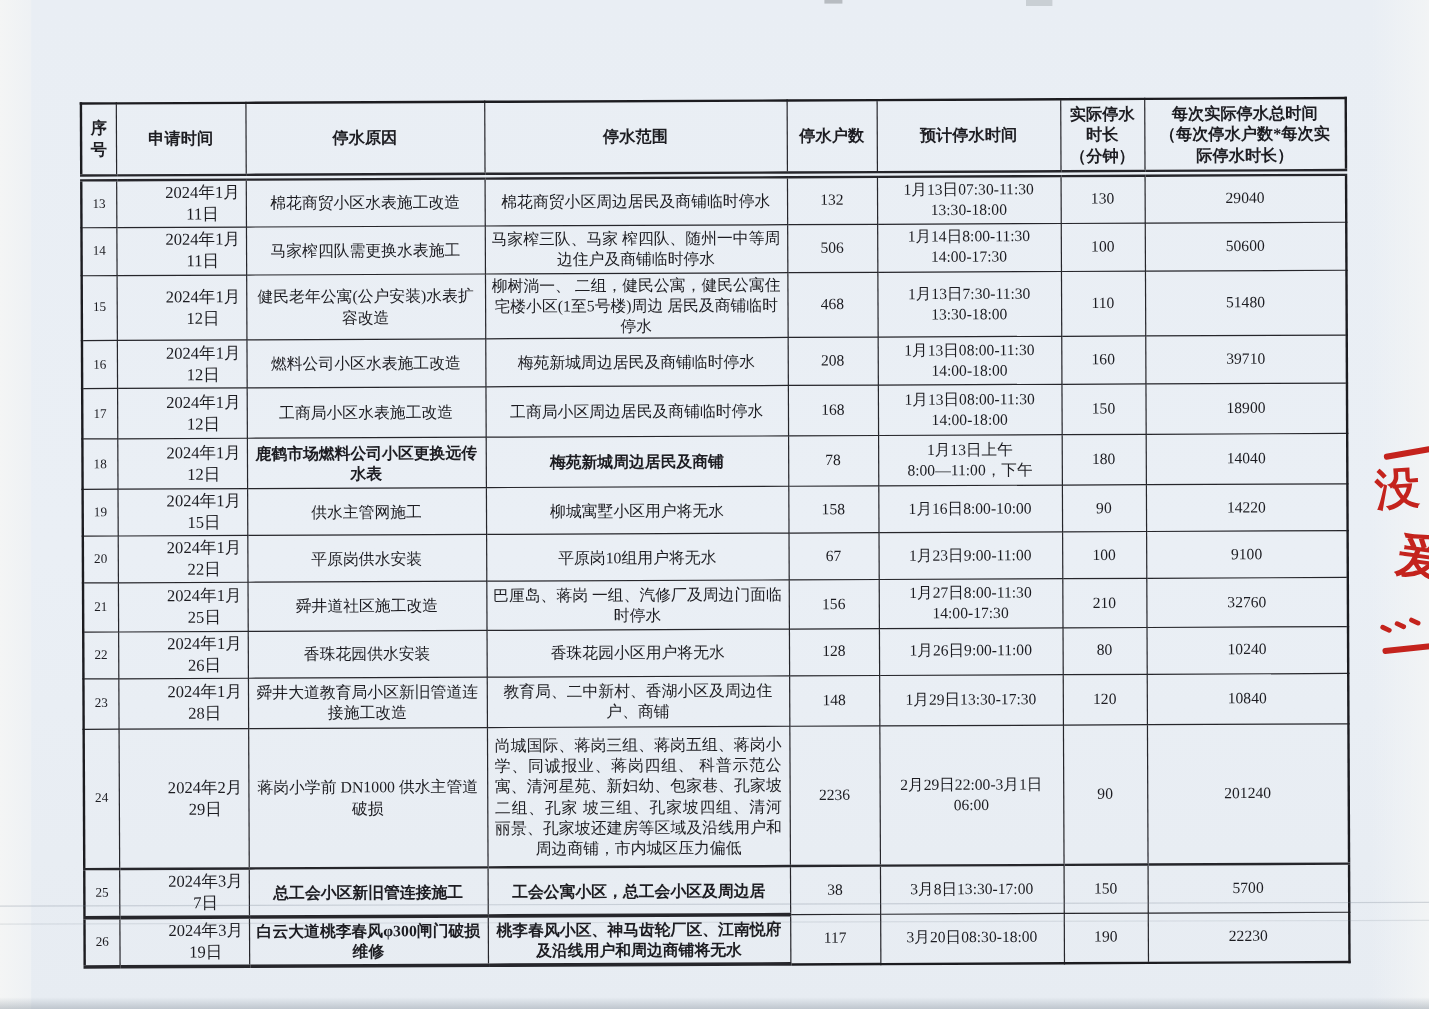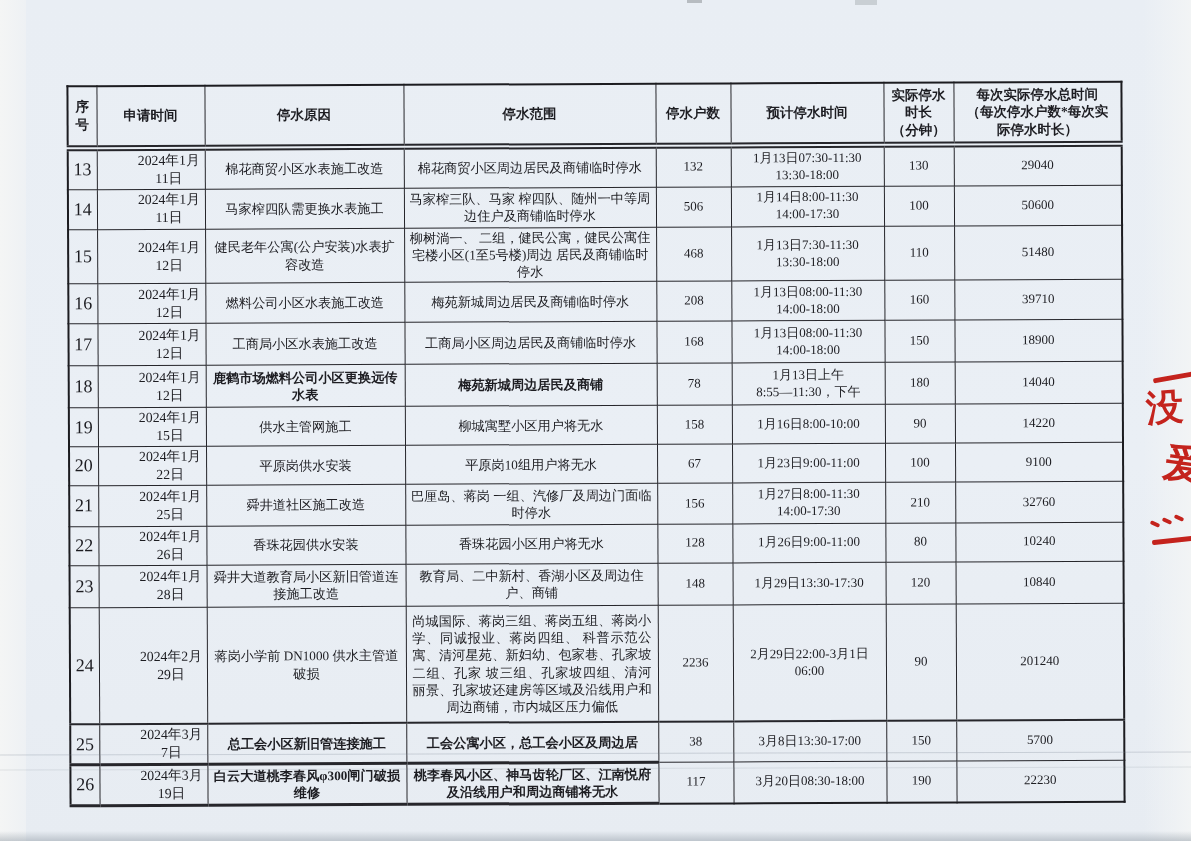--- a/index.html
+++ b/index.html
@@ -37,21 +37,21 @@
     white-space:pre-line;
     font-size:13px;line-height:1.3;
     overflow:hidden;
   }
   table{border:2.6px solid #1c1c20;}
   thead th{
     font-weight:bold;font-size:13.5px;
     border-bottom:6px double #26262b;
     height:56px;
   }
-  td.col-no{font-size:18px;}
+  td.col-no{font-size:11px;}
   td.col-date{font-size:13.8px;padding-left:40px;}
   td.col-reason,td.col-scope{font-size:13.2px;}
   tr.em td.col-reason,tr.em td.col-scope{font-weight:bold;}
   tr.r24 td.col-scope{text-align:justify;text-align-last:center;padding:2px 6px;}
   tr.r25 td:nth-child(-n+4),tr.r26 td:nth-child(-n+4){border-bottom-width:3.5px;}
   tr.r25 td{border-top-width:2px;}
 
   
   .ink{position:absolute;color:var(--ink,#c4231d);}
   .ink-stroke{background:var(--ink,#c4231d);border-radius:2px;}
@@ -153,21 +153,21 @@
             <td class="col-duration">150</td>
             <td class="col-total">18900</td>
           </tr>
           <tr class="r18 em" style="height: 42px;">
             <td class="col-no">18</td>
             <td class="col-date">2024年1月12日</td>
             <td class="col-reason">鹿鹤市场燃料公司小区更换远传水表</td>
             <td class="col-scope">梅苑新城周边居民及商铺</td>
             <td class="col-households">78</td>
             <td class="col-planned">1月13日上午
-8:55—11:30，下午</td>
+8:00—11:00，下午</td>
             <td class="col-duration">180</td>
             <td class="col-total">14040</td>
           </tr>
           <tr class="r19" style="height: 30px;">
             <td class="col-no">19</td>
             <td class="col-date">2024年1月15日</td>
             <td class="col-reason">供水主管网施工</td>
             <td class="col-scope">柳城寓墅小区用户将无水</td>
             <td class="col-households">158</td>
             <td class="col-planned">1月16日8:00-10:00</td>

